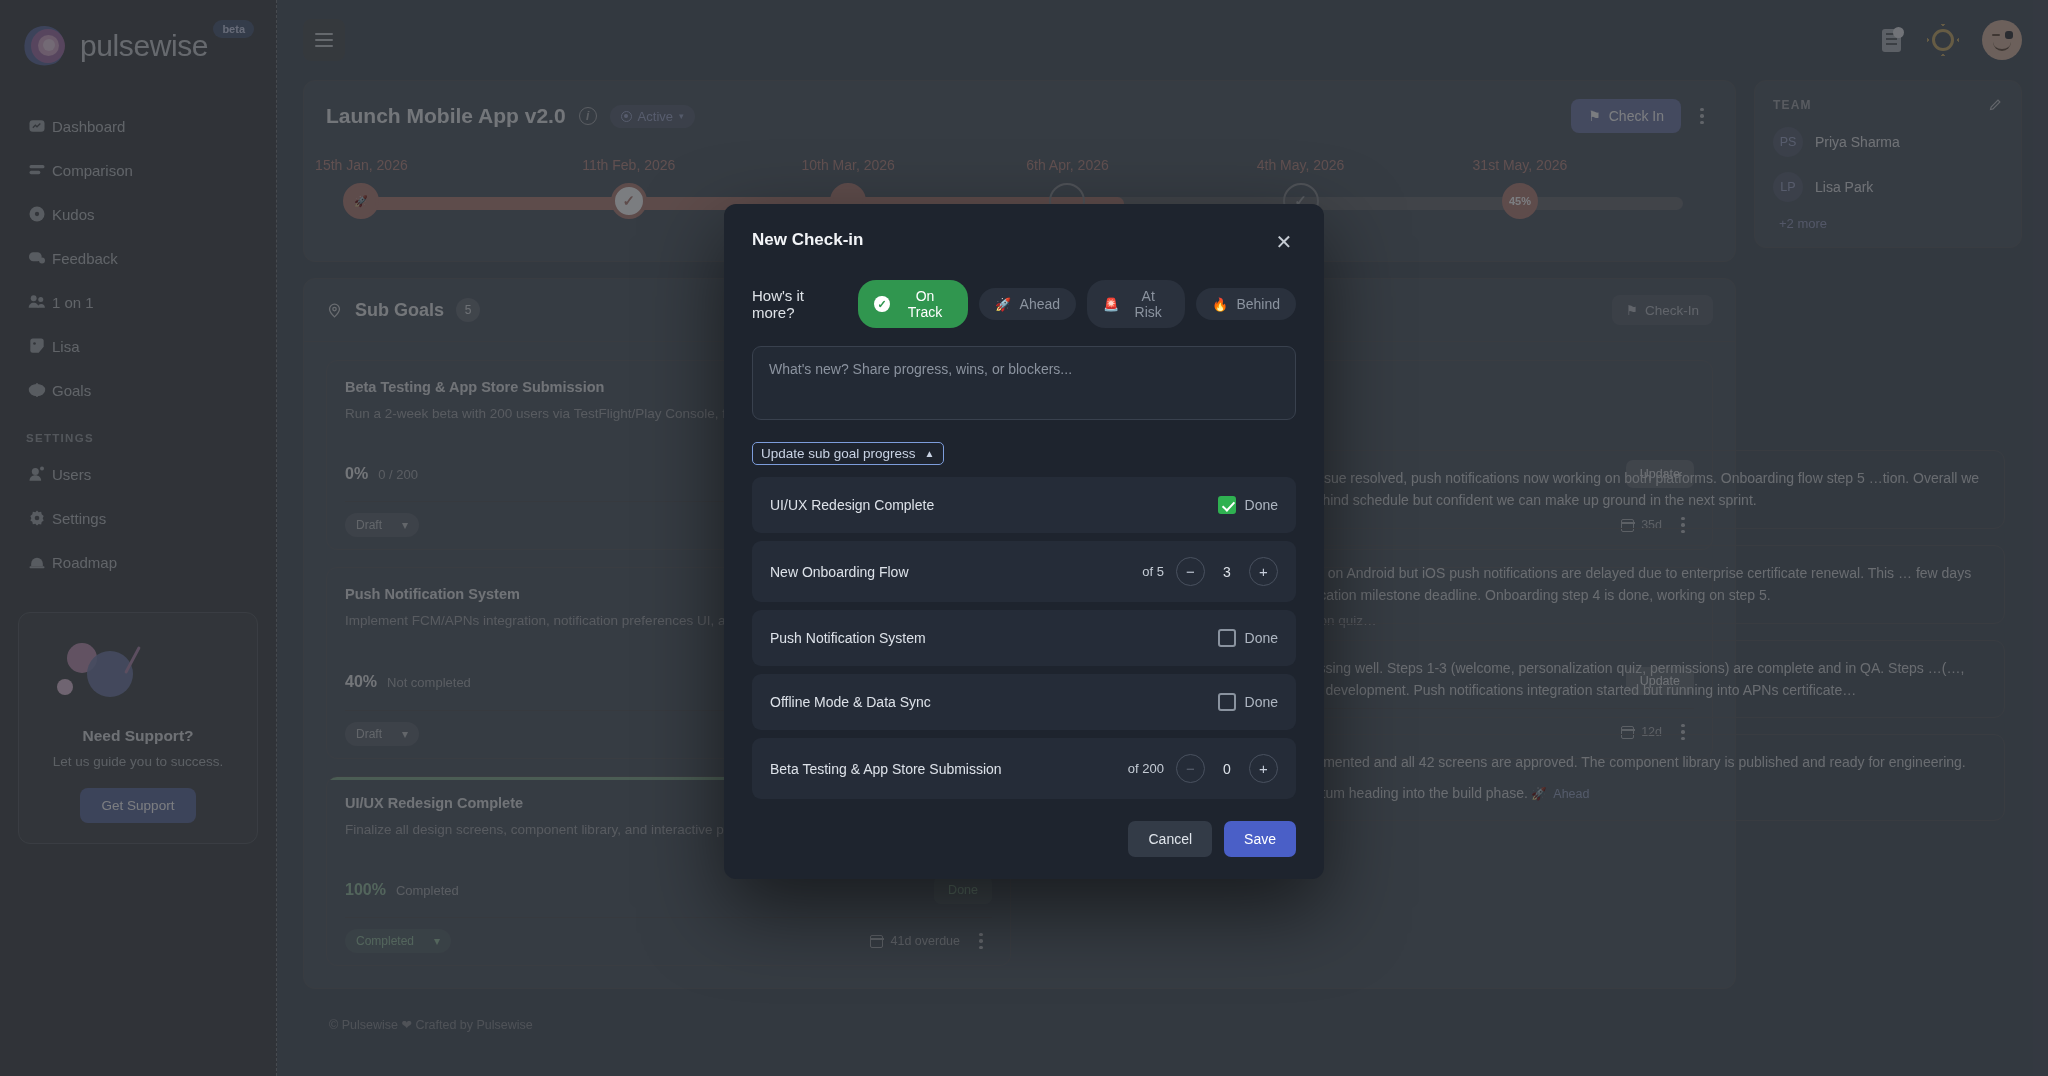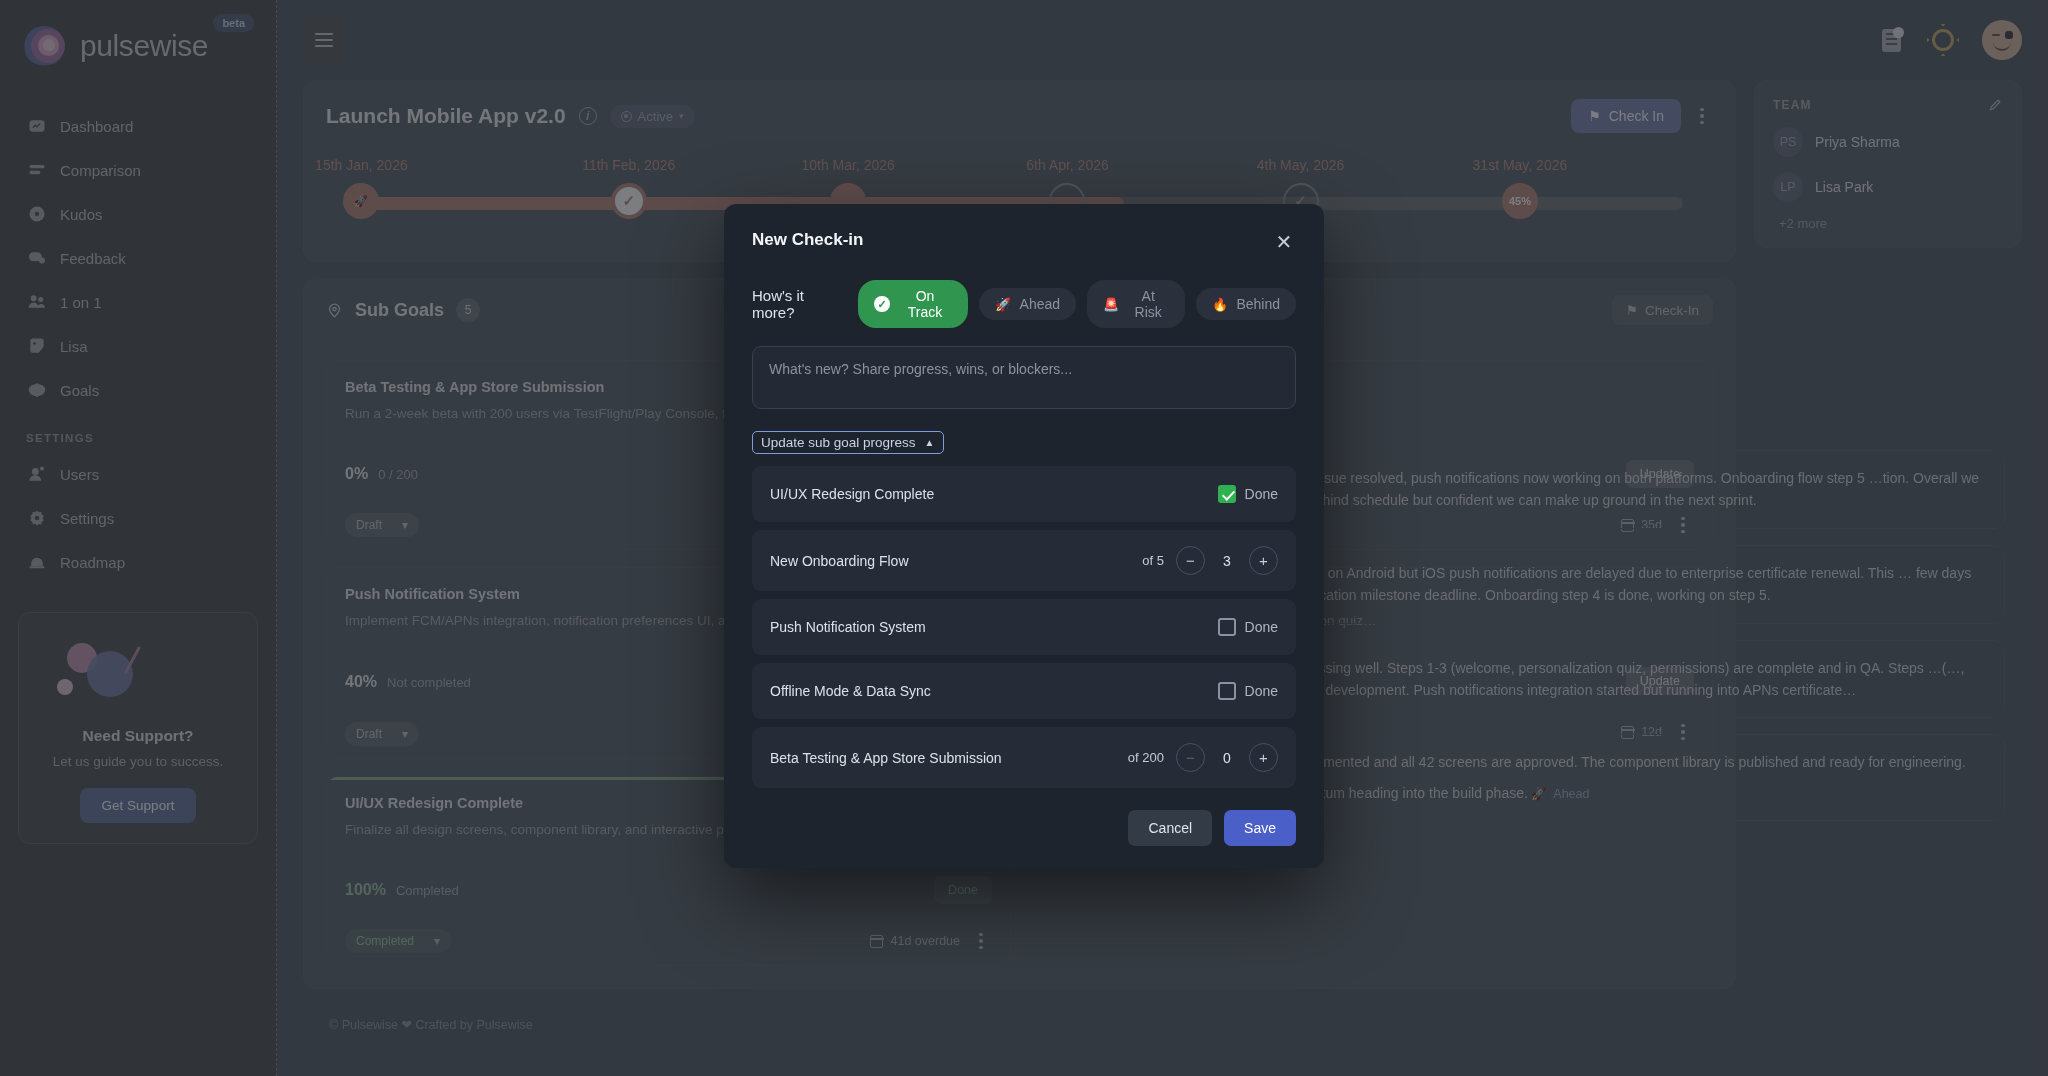--- a/index.html
+++ b/index.html
@@ -19,24 +19,24 @@
     display:flex;flex-direction:column;padding:0;position:relative;}
   .brand{display:flex;align-items:center;gap:10px;padding:24px 20px 30px 22px;position:relative;}
   .logo{width:48px;height:44px;position:relative;flex:0 0 48px;}
   .logo .b1{position:absolute;left:2px;top:2px;width:40px;height:40px;border-radius:48% 52% 42% 58%/55% 45% 55% 45%;
     background:#6b7fd7;opacity:.95;transform:rotate(-18deg);}
   .logo .b2{position:absolute;left:9px;top:5px;width:34px;height:34px;border-radius:50%;
     background:#d07ad0;opacity:.93;}
   .logo .b3{position:absolute;left:16px;top:11px;width:21px;height:21px;border-radius:50%;background:#f3aee0;}
   .logo .b4{position:absolute;left:21px;top:15px;width:12px;height:12px;border-radius:50%;background:#fbd0ee;}
   .brandtext{font-size:30px;letter-spacing:-.4px;color:#cfd3d8;font-weight:400;}
-  .beta{position:absolute;right:22px;top:14px;background:#5a6f9e;color:#cfd9ff;font-size:11px;
+  .beta{position:absolute;right:22px;top:20px;background:#5a6f9e;color:#cfd9ff;font-size:11px;
     font-weight:700;padding:3px 9px;border-radius:10px;}
   .navlist{padding:6px 0 0 0;}
-  .navitem{display:flex;align-items:center;gap:12px;padding:11px 20px 11px 26px;cursor:pointer;
+  .navitem{display:flex;align-items:center;gap:4px;padding:11px 20px 11px 26px;cursor:pointer;
     color:#c2c7cd;font-size:15px;}
   .navicon{width:22px;height:22px;flex:0 0 22px;display:flex;align-items:center;justify-content:center;
     color:#b6bcc3;}
   .navicon svg{width:20px;height:20px;fill:#b0b6bd;}
   .sect{font-size:11.5px;letter-spacing:1.3px;color:#a4aab1;font-weight:700;padding:20px 20px 8px 26px;}
   .support{margin:28px 18px 0 18px;border:1px solid #6d737b;border-radius:12px;padding:22px 16px 20px;
     background:rgba(255,255,255,.03);text-align:center;}
   .support .art{height:86px;display:flex;align-items:center;justify-content:center;position:relative;}
   .support .art .bubA{width:46px;height:46px;border-radius:50%;background:#7f8fd8;opacity:.9;position:absolute;left:52px;top:16px}
   .support .art .bubB{width:30px;height:30px;border-radius:50%;background:#e79bd2;opacity:.95;position:absolute;left:32px;top:8px}
@@ -157,21 +157,21 @@
   .mclose{margin-left:auto;width:24px;height:24px;color:#c6ccd4;cursor:pointer;font-size:20px;line-height:20px;
     display:flex;align-items:center;justify-content:center;background:none;border:0;font-family:inherit}
   .mstatusrow{display:flex;align-items:center;gap:11px;margin-top:26px}
   .mq{font-size:15px;color:#dfe3e8}
   .spill{display:inline-flex;align-items:center;gap:8px;border-radius:18px;padding:8px 16px;font-size:14px;
     background:#2a313d;color:#8b939f;cursor:pointer;border:0;font-family:inherit}
   .spill.on{background:#30964f;color:#fff}
   .spill .ic{font-size:13px;line-height:1}
   .badgechk{width:16px;height:16px;border-radius:50%;background:#fff;color:#30964f;display:flex;
     align-items:center;justify-content:center;font-size:11px;font-weight:700}
-  .ta{margin-top:18px;width:100%;height:63px;background:#232a35;border:1px solid #39414e;border-radius:9px;
+  .ta{margin-top:18px;width:100%;height:74px;background:#232a35;border:1px solid #39414e;border-radius:9px;
     color:#cfd5dd;font-size:14px;padding:14px 16px;font-family:inherit;resize:none;outline:none}
   .ta::placeholder{color:#8b939f}
   .discl{margin-top:18px;display:inline-flex;align-items:center;gap:9px;background:transparent;
     border:1.5px solid #7d9ddb;border-radius:5px;padding:3px 8px;color:#c9d3e4;font-size:13.5px;cursor:pointer;
     font-family:inherit}
   .discl .up{font-size:10px}
   .sglist{margin-top:12px;display:flex;flex-direction:column;gap:8px}
   .sgrow{background:#252c38;border-radius:9px;padding:16px 18px;display:flex;align-items:center;gap:12px;min-height:56px}
   .sgrow .nm{font-size:14px;color:#dde2e9}
   .sgrow .right{margin-left:auto;display:flex;align-items:center;gap:12px}

